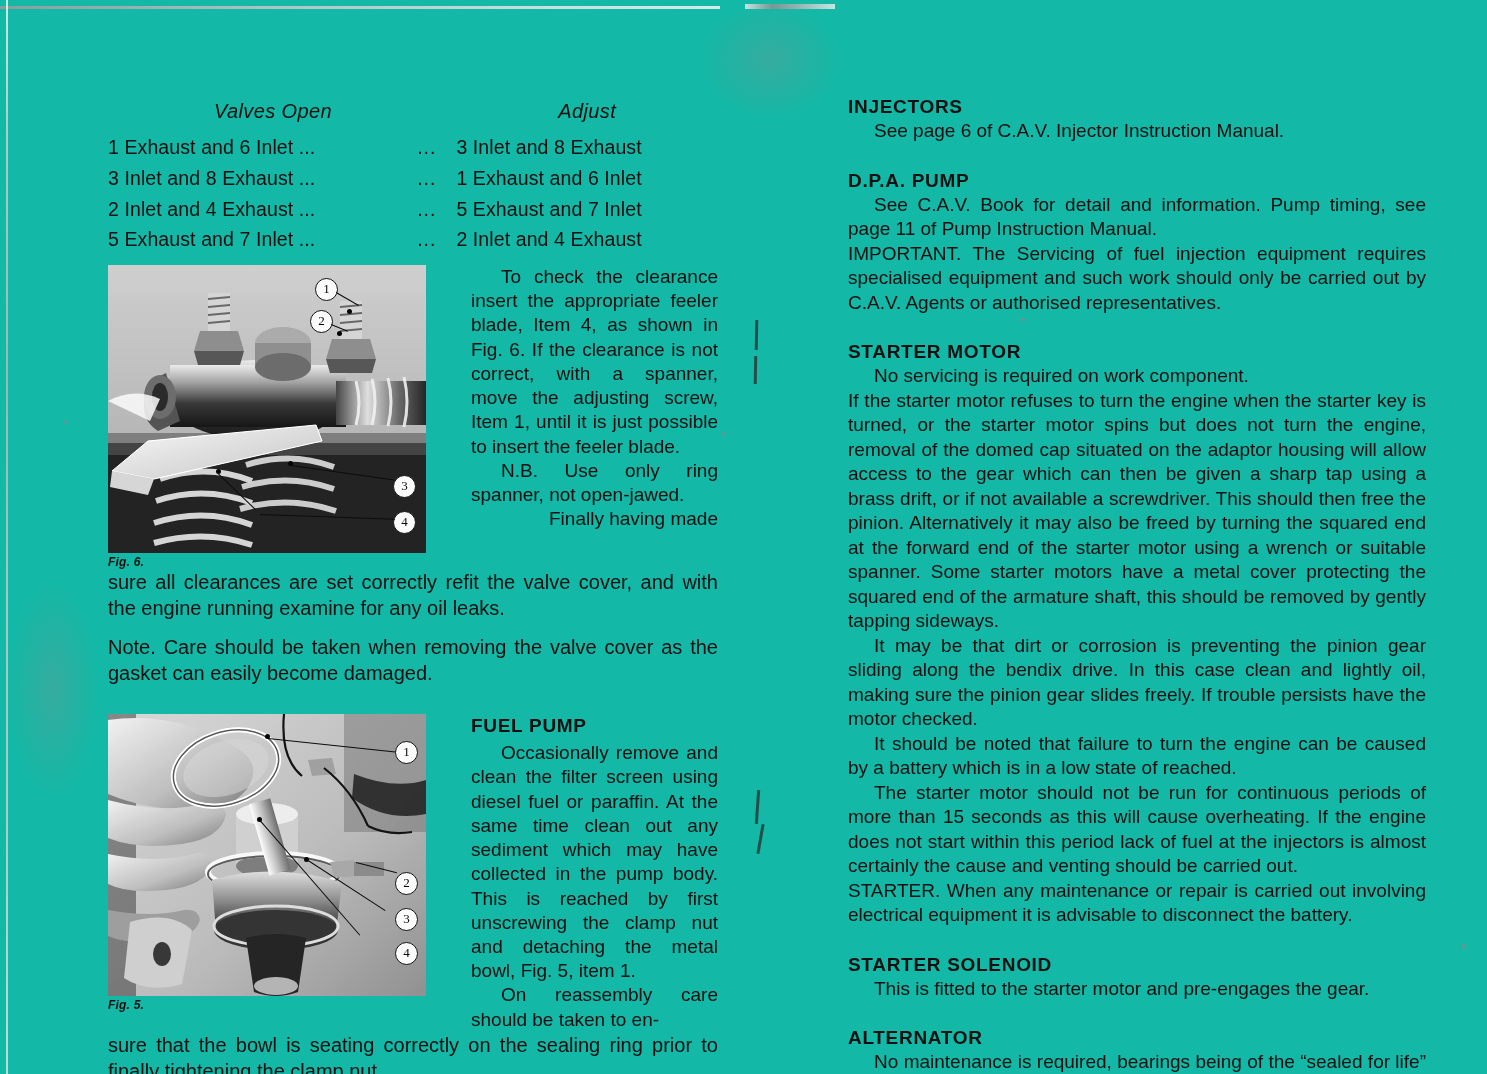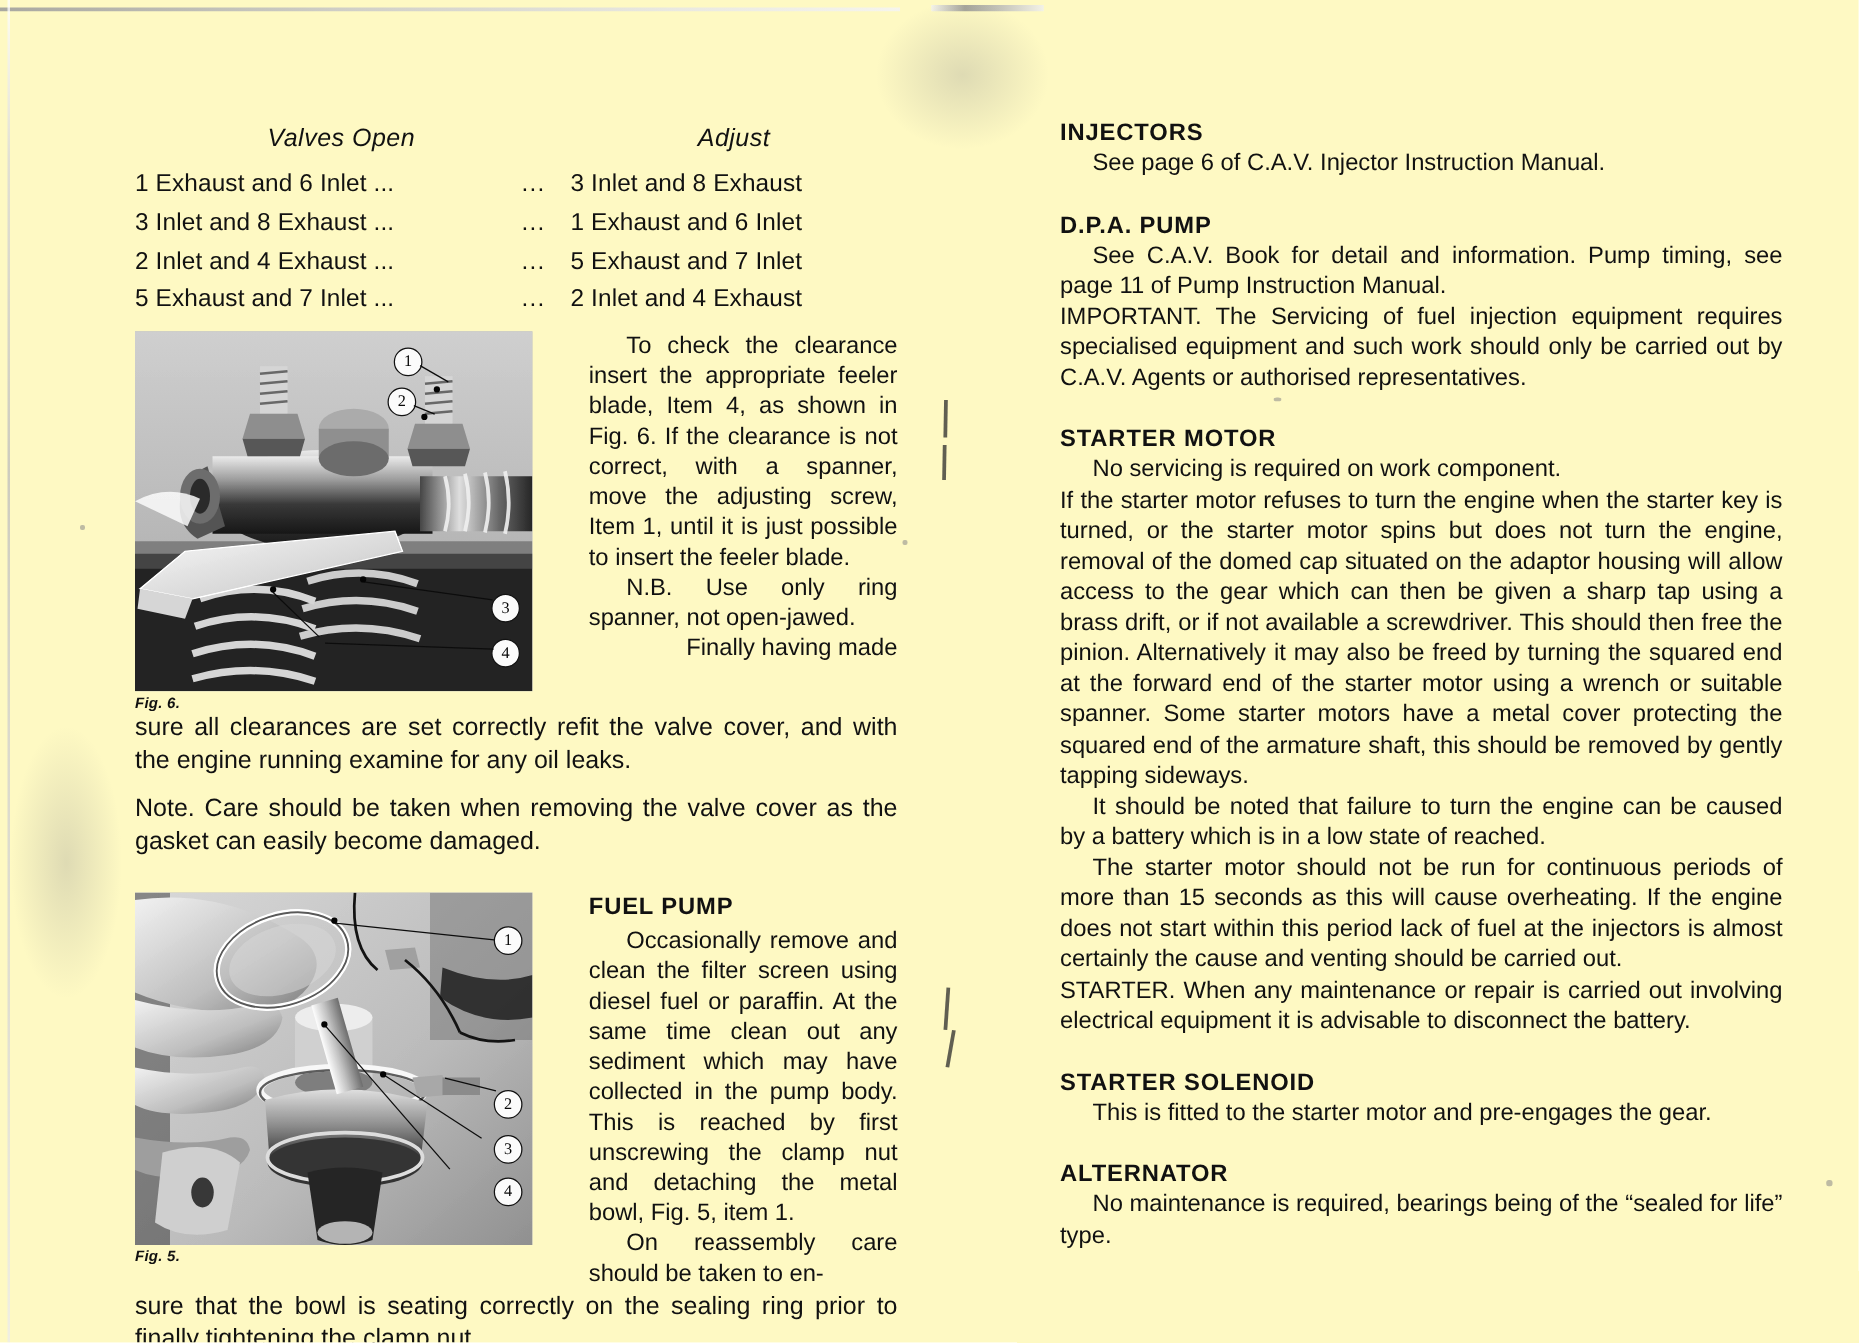--- a/index.html
+++ b/index.html
@@ -5,21 +5,21 @@
 <style>
   html, body {
     margin: 0;
     padding: 0;
     background: #ffffff;
   }
   .page {
     position: relative;
     width: 1487px;
     height: 1074px;
-    background: #fef9c3;
+    background: #14b8a6;
     font-family: "Liberation Sans", sans-serif;
     color: #111;
     overflow: hidden;
   }
   
   .scan-top-edge {
     position: absolute;
     top: 6px; left: 0; width: 720px; height: 3px;
     background: linear-gradient(90deg, #9a9a9a 0%, #c9c9c9 40%, #e6e6e6 75%, #f4f4f4 100%);
     opacity: .85;
@@ -460,20 +460,21 @@
 
     <h2 class="h-sec">D.P.A. PUMP</h2>
     <p>See C.A.V. Book for detail and information. Pump timing, see page 11 of Pump Instruction Manual.</p>
     <p class="noindent"><span class="ital">IMPORTANT.</span><span> The Servicing of fuel injection equipment requires specialised equipment and such work should only be carried out by C.A.V. Agents or authorised representatives.</span></p>
 
     <div class="sec-gap"></div>
 
     <h2 class="h-sec">STARTER MOTOR</h2>
     <p>No servicing is required on work component.</p>
     <p class="noindent">If the starter motor refuses to turn the engine when the starter key is turned, or the starter motor spins but does not turn the engine, removal of the domed cap situated on the adaptor housing will allow access to the gear which can then be given a sharp tap using a brass drift, or if not available a screwdriver. This should then free the pinion. Alternatively it may also be freed by turning the squared end at the forward end of the starter motor using a wrench or suitable spanner. Some starter motors have a metal cover protecting the squared end of the armature shaft, this should be removed by gently tapping sideways.</p>
+    <p>It may be that dirt or corrosion is preventing the pinion gear sliding along the bendix drive. In this case clean and lightly oil, making sure the pinion gear slides freely. If trouble persists have the motor checked.</p>
     <p>It should be noted that failure to turn the engine can be caused by a battery which is in a low state of reached.</p>
     <p>The starter motor should not be run for continuous periods of more than 15 seconds as this will cause overheating. If the engine does not start within this period lack of fuel at the injectors is almost certainly the cause and venting should be carried out.</p>
     <p class="noindent"><span class="ital">STARTER.</span><span> When any maintenance or repair is carried out involving electrical equipment it is advisable to disconnect the battery.</span></p>
 
     <div class="sec-gap"></div>
 
     <h2 class="h-sec">STARTER SOLENOID</h2>
     <p>This is fitted to the starter motor and pre-engages the gear.</p>
 
     <div class="sec-gap"></div>

